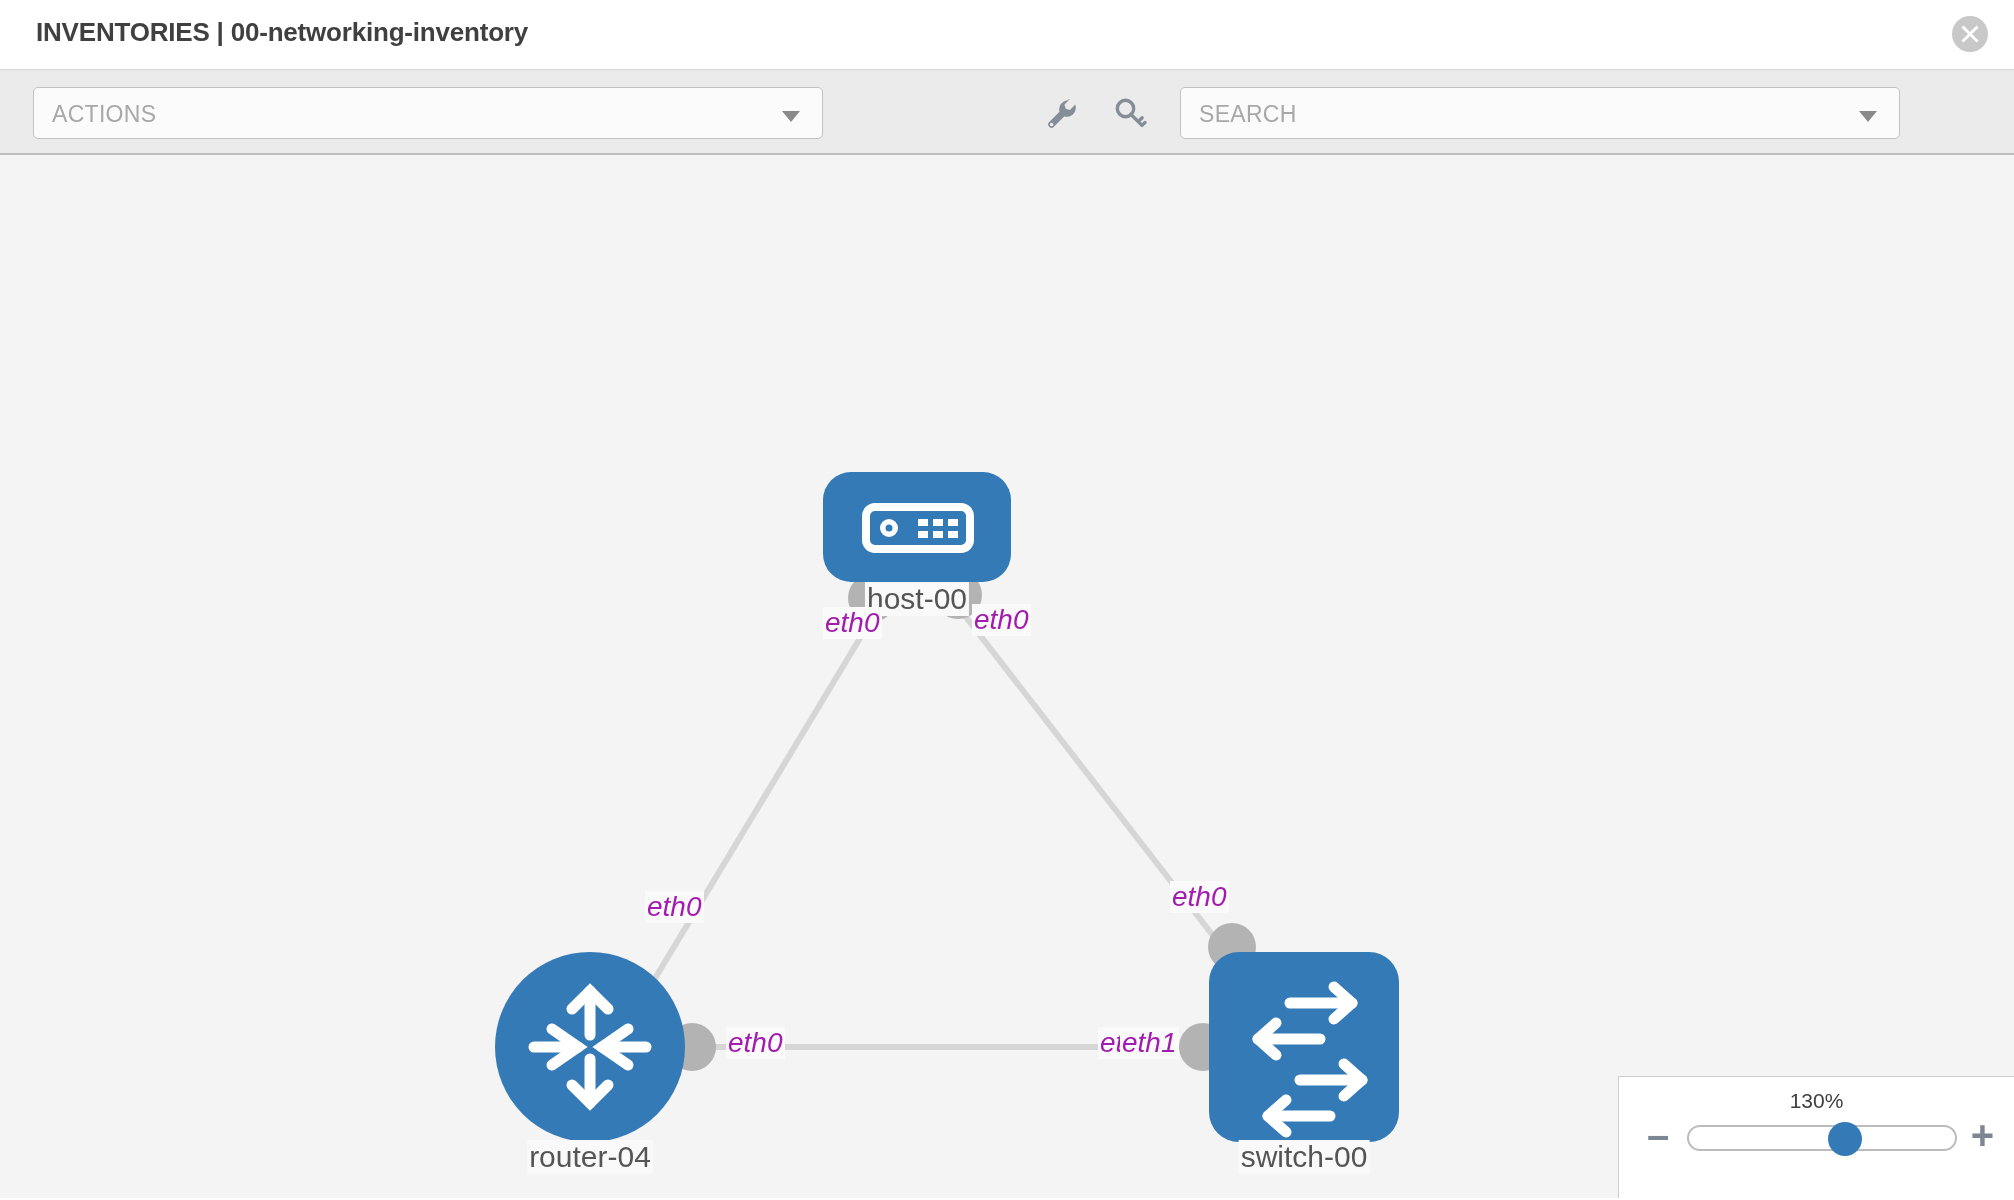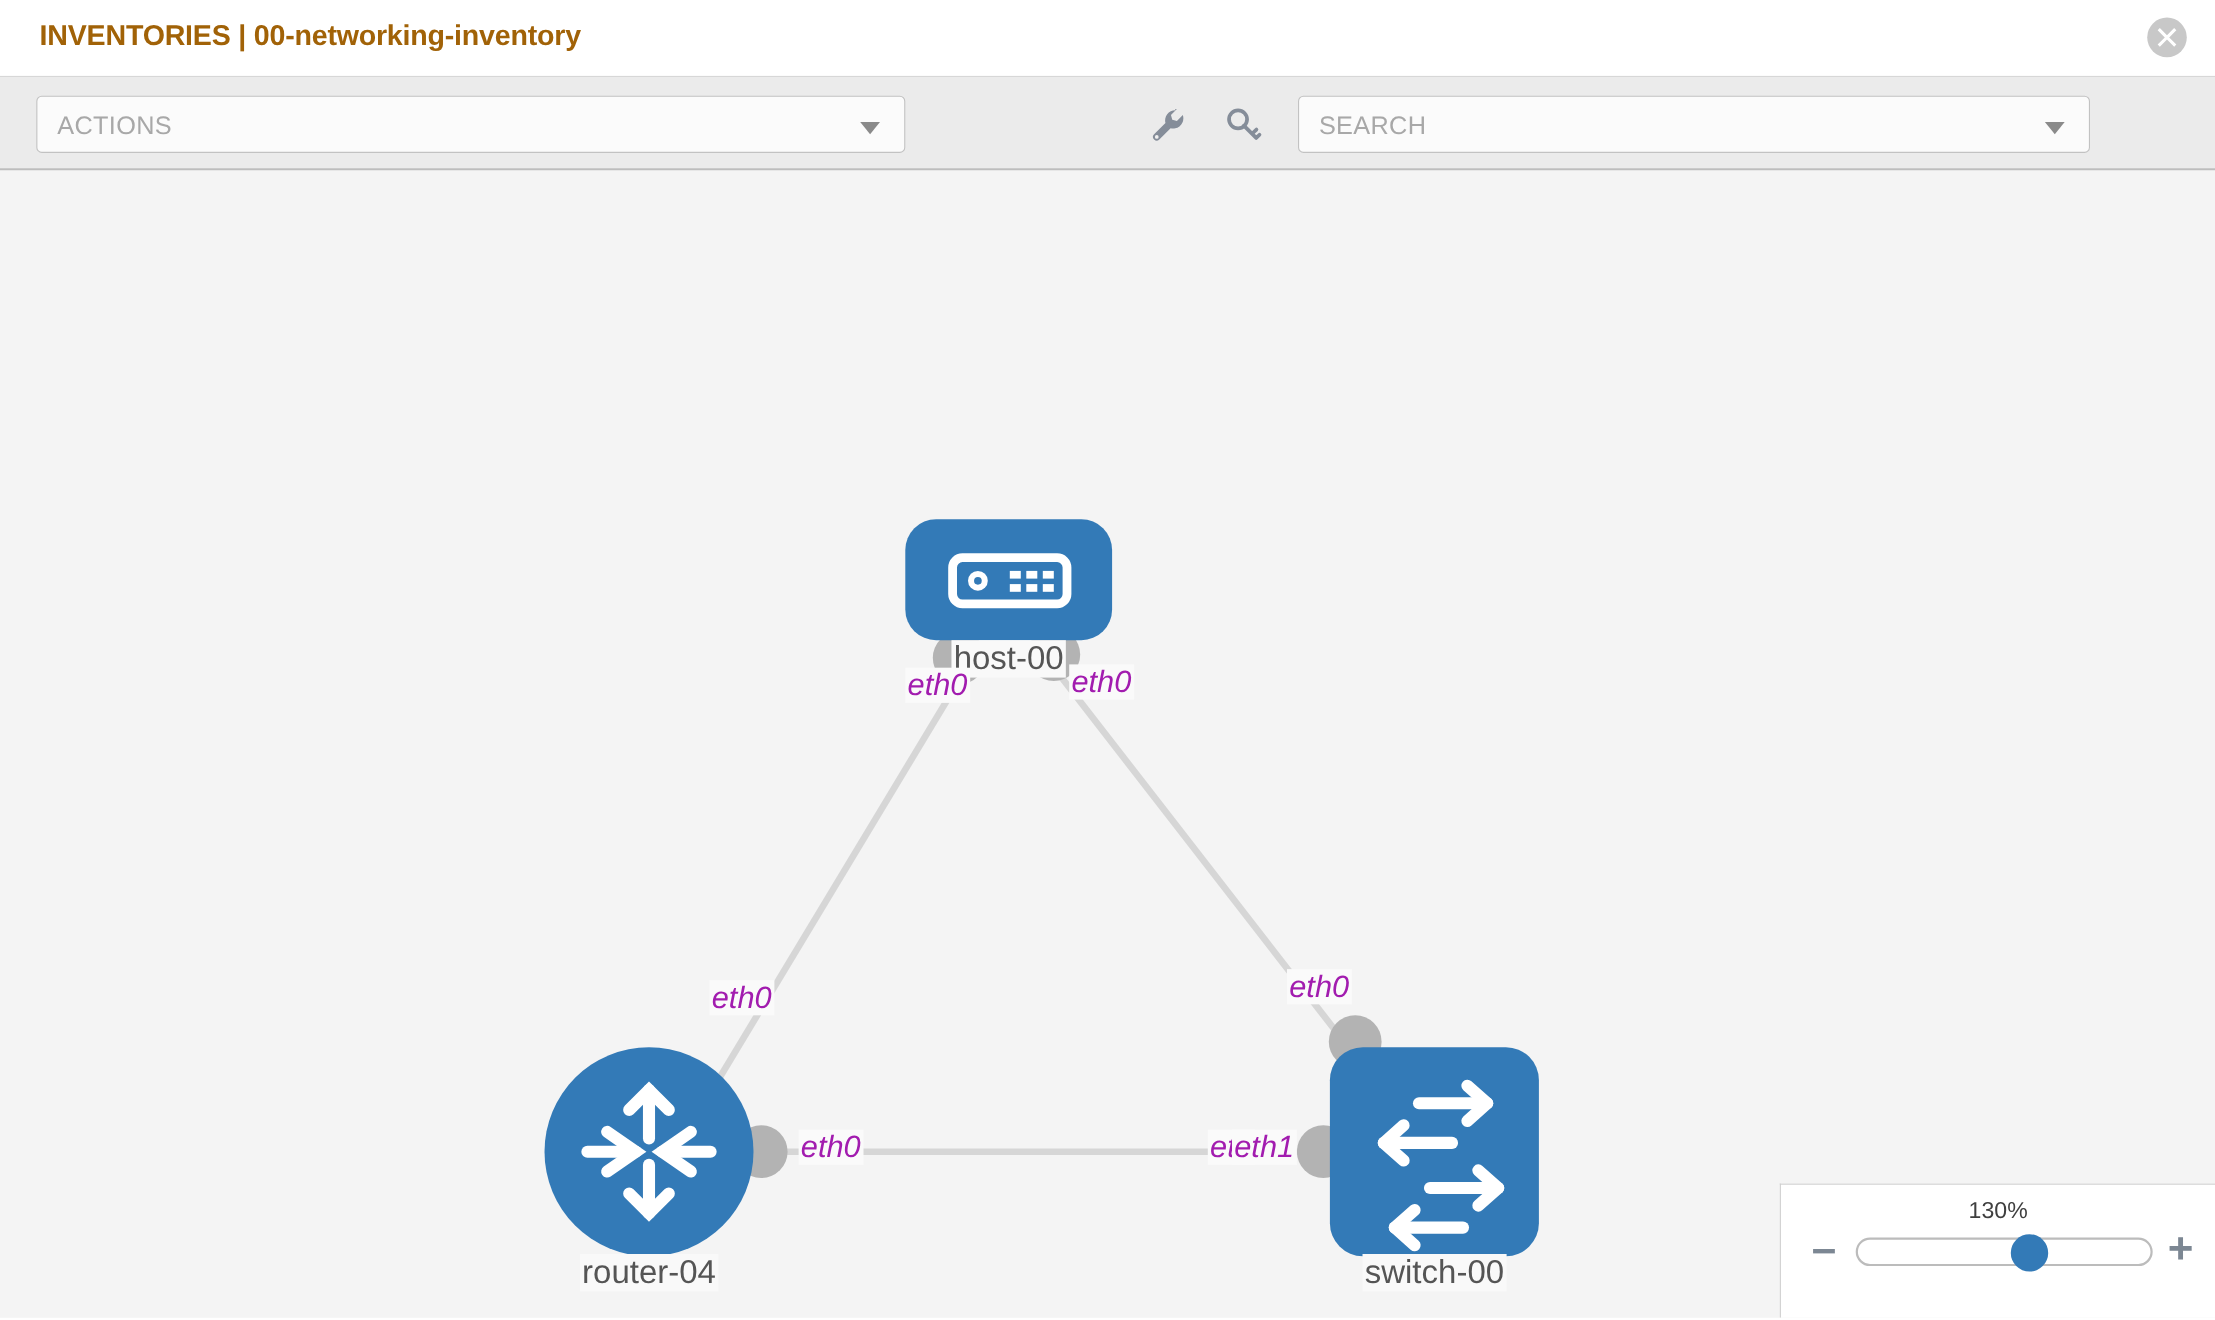--- a/index.html
+++ b/index.html
@@ -19,21 +19,21 @@
     position: relative;
     height: 70px;
     background: #ffffff;
     border-bottom: 1px solid #d7d7d7;
   }
   .header-title {
     position: absolute;
     left: 36px; top: 17px;
     font-size: 26px;
     font-weight: bold;
-    color: #a16207;
+    color: #404040;
     letter-spacing: -0.2px;
     white-space: nowrap;
   }
   .close-btn {
     position: absolute;
     right: 26px; top: 16px;
     width: 36px; height: 36px;
     border-radius: 50%;
     background: #c8c8c8;
     cursor: pointer;

